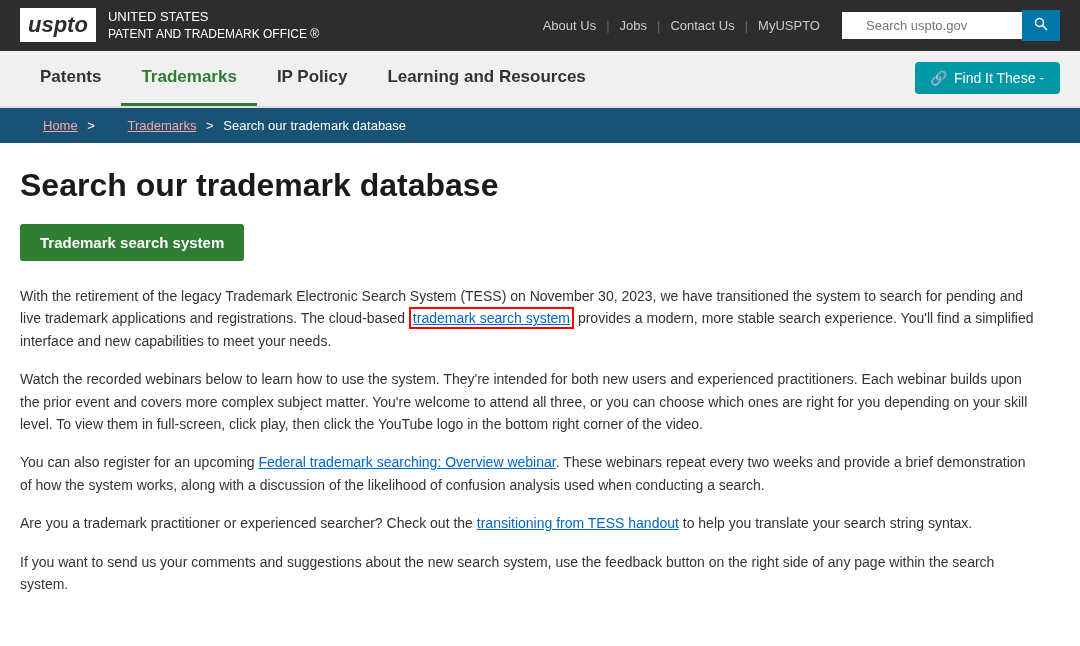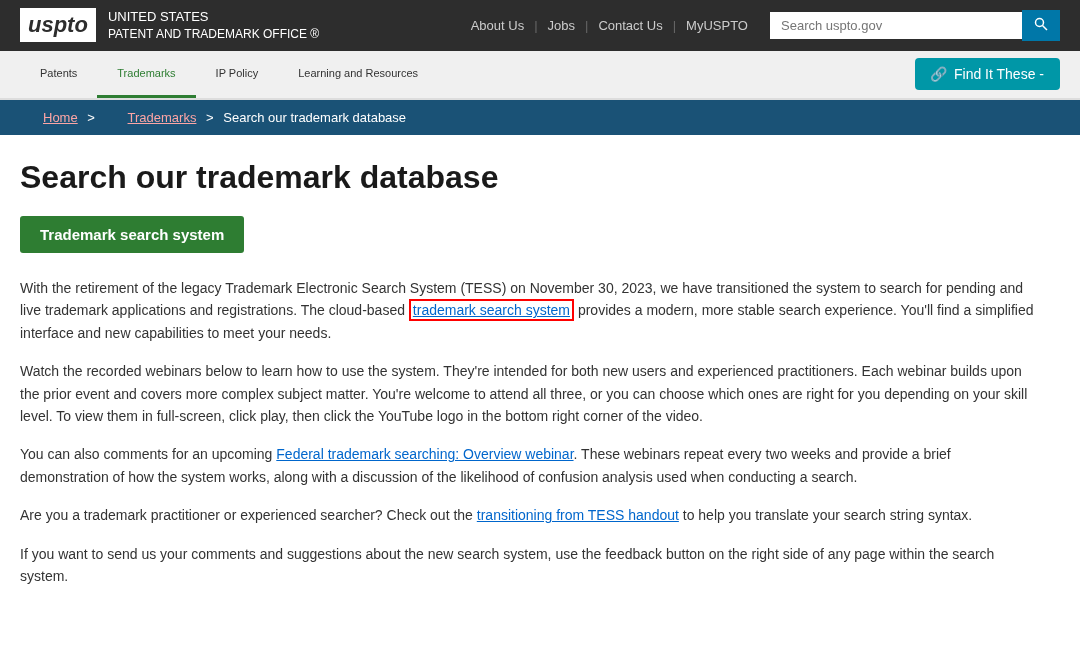--- a/index.html
+++ b/index.html
@@ -50,22 +50,22 @@
       padding: 0 10px;
     }
     .top-links .separator {
       color: #666;
     }
     .search-bar {
       display: flex;
       align-items: center;
     }
     .search-bar input {
-      padding: 6px 11px;
-      width: 252px;
+      padding: 6px 24px;
+      width: 180px;
       border: none;
       font-size: 13px;
       outline: none;
     }
     .search-btn {
       background: #0077a8;
       border: none;
       padding: 7px 12px;
       cursor: pointer;
       color: #fff;
@@ -80,22 +80,22 @@
       align-items: stretch;
       justify-content: space-between;
       padding: 0 20px;
     }
     .nav-links {
       display: flex;
       align-items: stretch;
     }
     .nav-item {
       padding: 16px 20px;
-      font-size: 11px;
-      font-weight: 400;
+      font-size: 17px;
+      font-weight: 700;
       color: #333;
       cursor: pointer;
       text-decoration: none;
       display: flex;
       align-items: center;
       border-bottom: 3px solid transparent;
     }
     .nav-item.active {
       color: #2e7d32;
       border-bottom: 3px solid #2e7d32;
@@ -231,21 +231,21 @@
 
   <button class="trademark-btn">Trademark search system</button>
 
   <p class="body-text">
     <span>With the retirement of the legacy Trademark Electronic Search System (TESS) on November 30, 2023, we have transitioned the system to search for pending and live trademark applications and registrations. The cloud-based </span><a href="#" class="inline-link-box">trademark search system</a><span> provides a modern, more stable search experience. You'll find a simplified interface and new capabilities to meet your needs.</span>
   </p>
 
   <p class="body-text">Watch the recorded webinars below to learn how to use the system. They're intended for both new users and experienced practitioners. Each webinar builds upon the prior event and covers more complex subject matter. You're welcome to attend all three, or you can choose which ones are right for you depending on your skill level. To view them in full-screen, click play, then click the YouTube logo in the bottom right corner of the video.</p>
 
   <p class="body-text">
-    <span>You can also comments for an upcoming </span><a href="#" class="federal-link">Federal trademark searching: Overview webinar</a><span>. These webinars repeat every two weeks and provide a brief demonstration of how the system works, along with a discussion of the likelihood of confusion analysis used when conducting a search.</span>
+    <span>You can also register for an upcoming </span><a href="#" class="federal-link">Federal trademark searching: Overview webinar</a><span>. These webinars repeat every two weeks and provide a brief demonstration of how the system works, along with a discussion of the likelihood of confusion analysis used when conducting a search.</span>
   </p>
 
   <p class="body-text">
     <span>Are you a trademark practitioner or experienced searcher? Check out the </span><a href="#" class="tess-link">transitioning from TESS handout</a><span> to help you translate your search string syntax.</span>
   </p>
 
   <p class="body-text">If you want to send us your comments and suggestions about the new search system, use the feedback button on the right side of any page within the search system.</p>
 </div>
 
 </body></html>

